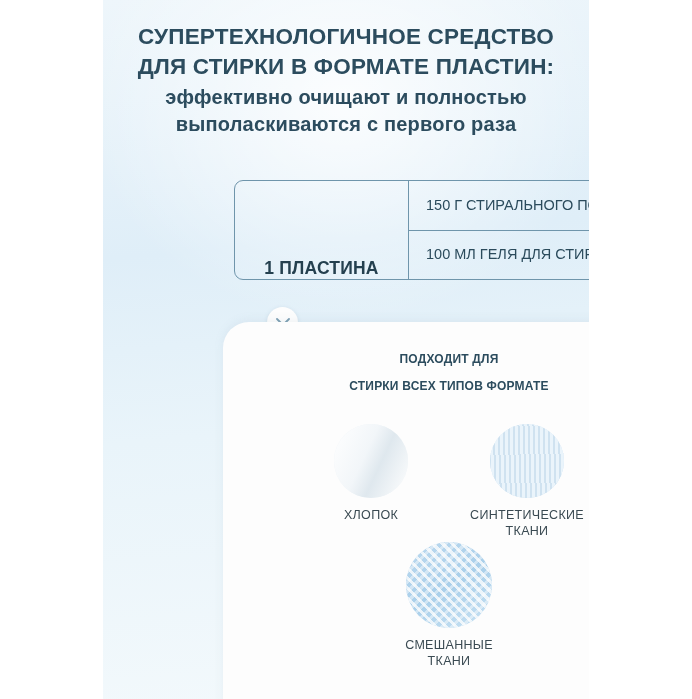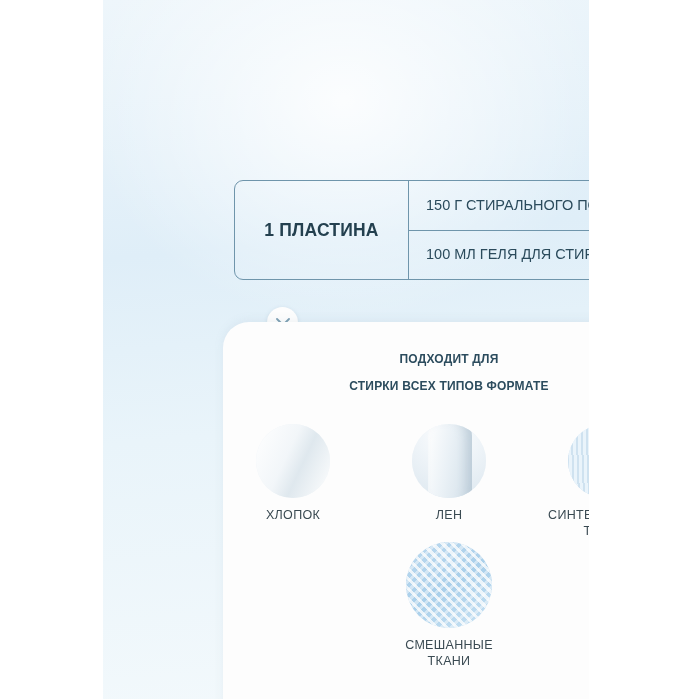--- a/index.html
+++ b/index.html
@@ -72,21 +72,21 @@
     height: 100px;
     border: 1.6px solid #6f95ab;
     border-radius: 9px;
     box-sizing: border-box;
     display: flex;
     background: transparent;
   }
   .table .left {
     width: 174px;
     display: flex;
-    align-items: center;
+    align-items: flex-end;
     justify-content: center;
     border-right: 1.6px solid #6f95ab;
     box-sizing: border-box;
   }
   .table .left span {
     font-weight: bold;
     font-size: 17.5px;
     color: #24404f;
     letter-spacing: 0.2px;
   }
@@ -257,20 +257,26 @@
     background: linear-gradient(150deg,#f0b9c5,#dc94a6);
     transform: rotate(-20deg);
   }
 </style>
 </head>
 <body>
 
 <div class="page">
   <div class="card">
 
+    <div class="headline">
+      <div class="l1">СУПЕРТЕХНОЛОГИЧНОЕ СРЕДСТВО</div>
+      <div class="l2">ДЛЯ СТИРКИ В ФОРМАТЕ ПЛАСТИН:</div>
+      <div class="l3">эффективно очищают и полностью</div>
+      <div class="l4">выполаскиваются с первого раза</div>
+    </div>
 
     <div class="table">
       <div class="left">
         <span>1 ПЛАСТИНА</span>
       </div>
       <div class="right">
         <div class="cell top">150 Г СТИРАЛЬНОГО ПОРОШКА</div>
         <div class="cell">100 МЛ ГЕЛЯ ДЛЯ СТИРКИ</div>
       </div>
     </div>
@@ -289,26 +295,20 @@
 
       <div class="row row1">
         <div class="item">
           <div class="circle">
               <span class="tex-cotton"></span>
             </div>
           <div class="label">ХЛОПОК</div>
         </div>
         <div class="item">
           <div class="circle">
-              <span class="tex-linen"></span>
-            </div>
-          <div class="label">ЛЕН</div>
-        </div>
-        <div class="item">
-          <div class="circle">
               <span class="tex-synth"></span>
             </div>
           <div class="label">СИНТЕТИЧЕСКИЕ ТКАНИ</div>
         </div>
       </div>
 
       <div class="row row2">
         <div class="item">
           <div class="circle">
               <span class="tex-mixed"></span>

